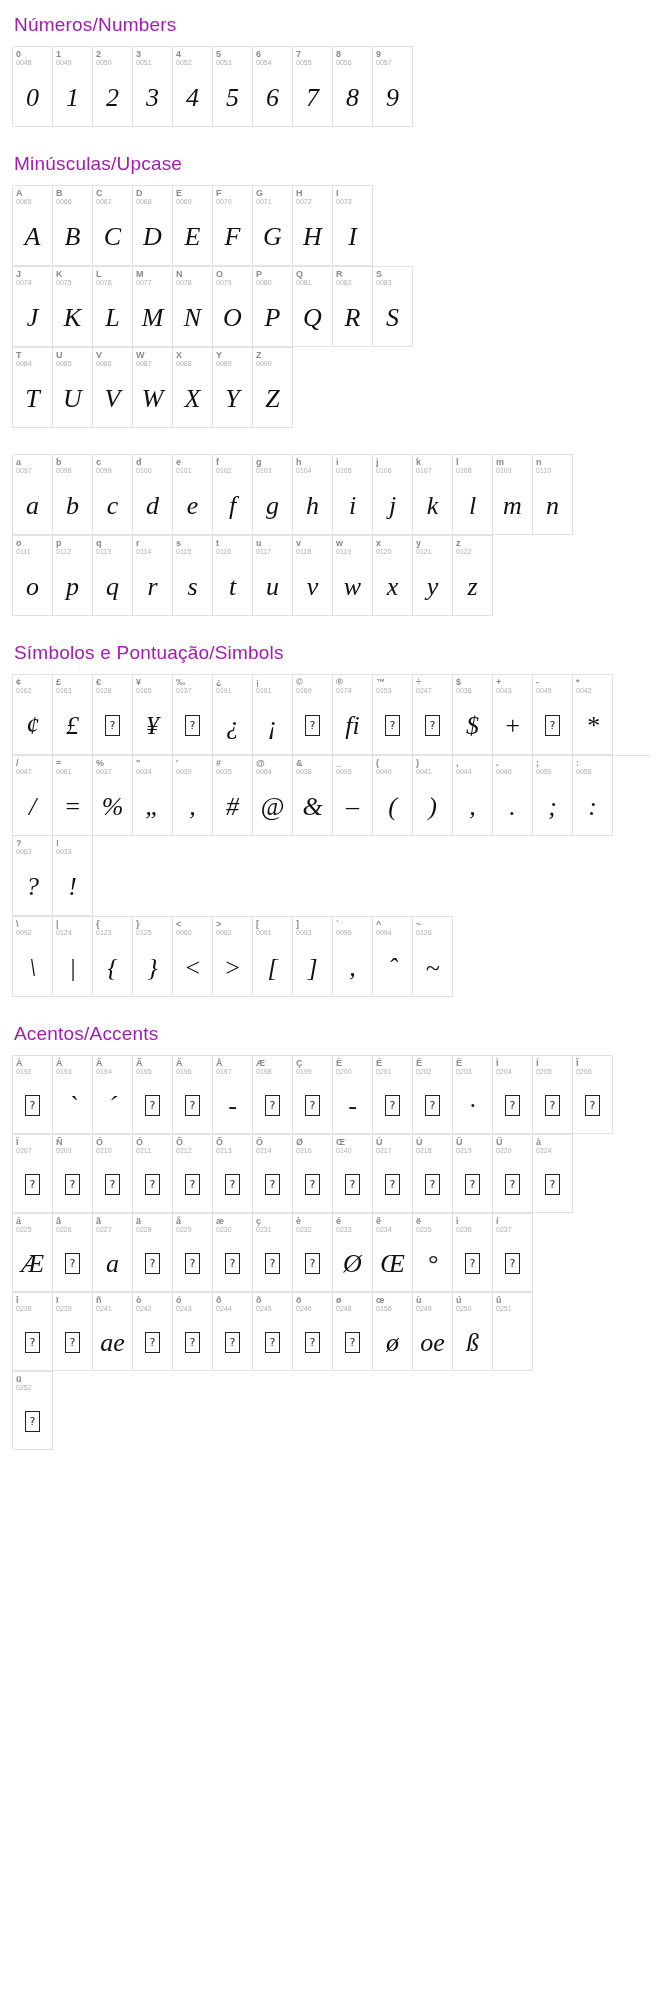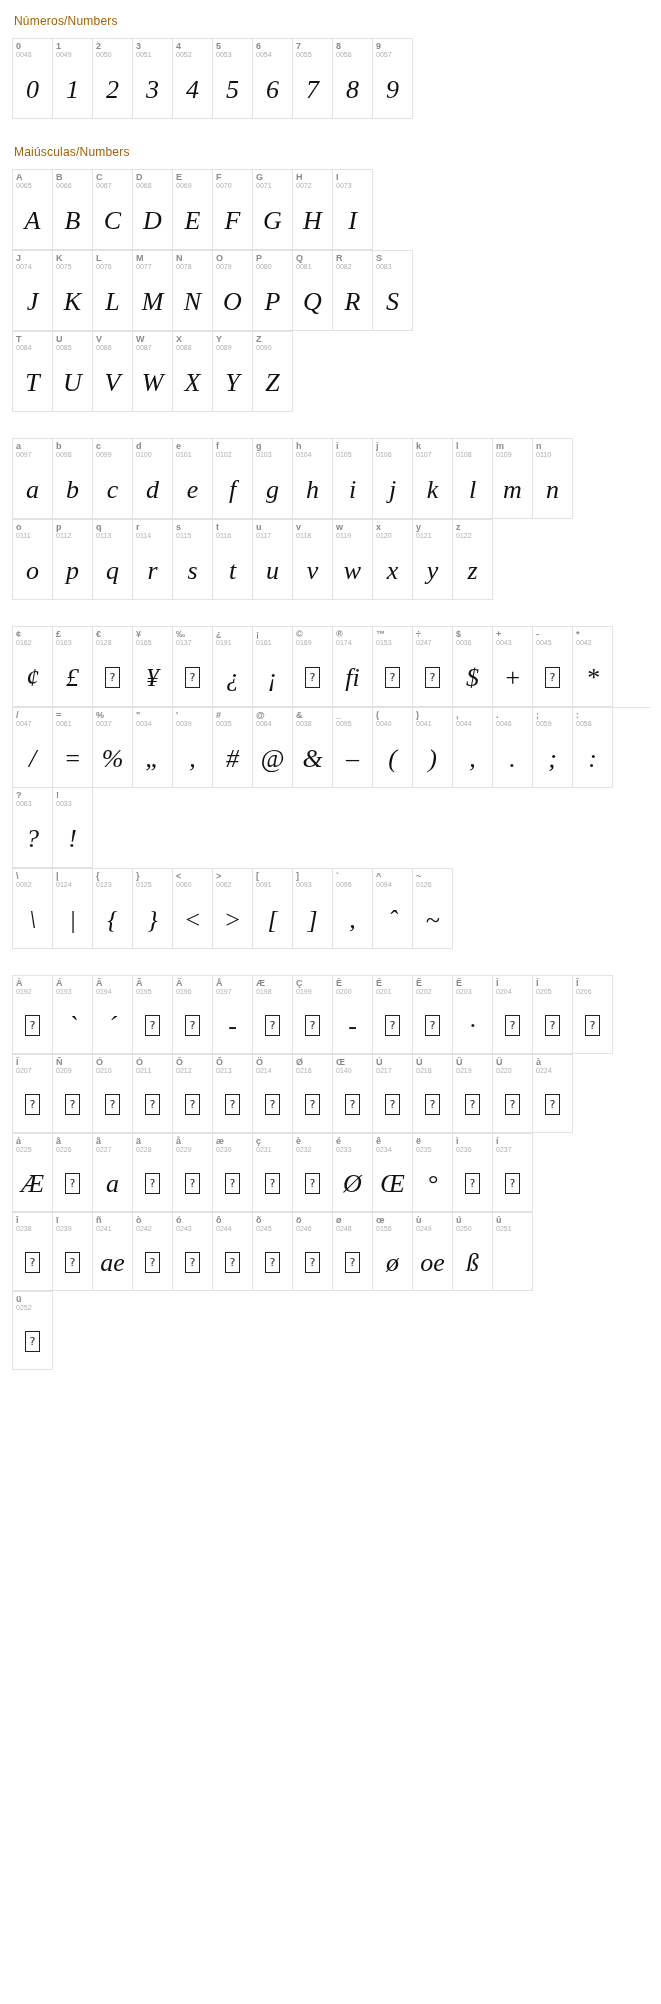--- a/index.html
+++ b/index.html
@@ -14,22 +14,22 @@
   }
   .page {
     width: 661px;
     box-sizing: border-box;
     padding: 0 12px 24px 12px;
   }
   .section {
     margin-bottom: 26px;
   }
   .section-title {
-    font-size: 12px;
-    color: #a16207;
+    font-size: 19px;
+    color: #a21caf;
     font-weight: normal;
     margin: 14px 0 10px 2px;
     letter-spacing: 0.2px;
   }
   .grid {
     display: flex;
     flex-wrap: wrap;
     border-left: 1px solid #e2e2e2;
     border-top: 1px solid #e2e2e2;
     width: max-content;
@@ -185,21 +185,21 @@
           <div class="cell">
             <div class="meta">
               <span class="ch">9</span>
               <span class="code">0057</span>
             </div>
             <div class="glyph">9</div>
           </div>
         </div>
       </div>
       <div class="section">
-        <div class="section-title">Maiúsculas/Numbers</div>
+        <div class="section-title">Minúsculas/Upcase</div>
         <div class="grid upper">
           <div class="cell">
             <div class="meta">
               <span class="ch">A</span>
               <span class="code">0065</span>
             </div>
             <div class="glyph">A</div>
           </div>
           <div class="cell">
             <div class="meta">
@@ -564,20 +564,21 @@
           <div class="cell">
             <div class="meta">
               <span class="ch">z</span>
               <span class="code">0122</span>
             </div>
             <div class="glyph">z</div>
           </div>
         </div>
       </div>
       <div class="section">
+        <div class="section-title">Símbolos e Pontuação/Simbols</div>
         <div class="grid symbols">
           <div class="cell">
             <div class="meta">
               <span class="ch">¢</span>
               <span class="code">0162</span>
             </div>
             <div class="glyph">¢</div>
           </div>
           <div class="cell">
             <div class="meta">
@@ -885,20 +886,21 @@
           <div class="cell">
             <div class="meta">
               <span class="ch">~</span>
               <span class="code">0126</span>
             </div>
             <div class="glyph">~</div>
           </div>
         </div>
       </div>
       <div class="section">
+        <div class="section-title">Acentos/Accents</div>
         <div class="grid accents">
           <div class="cell">
             <div class="meta">
               <span class="ch">À</span>
               <span class="code">0192</span>
             </div>
             <div class="glyph tofu">
               <span>?</span>
             </div>
           </div>

